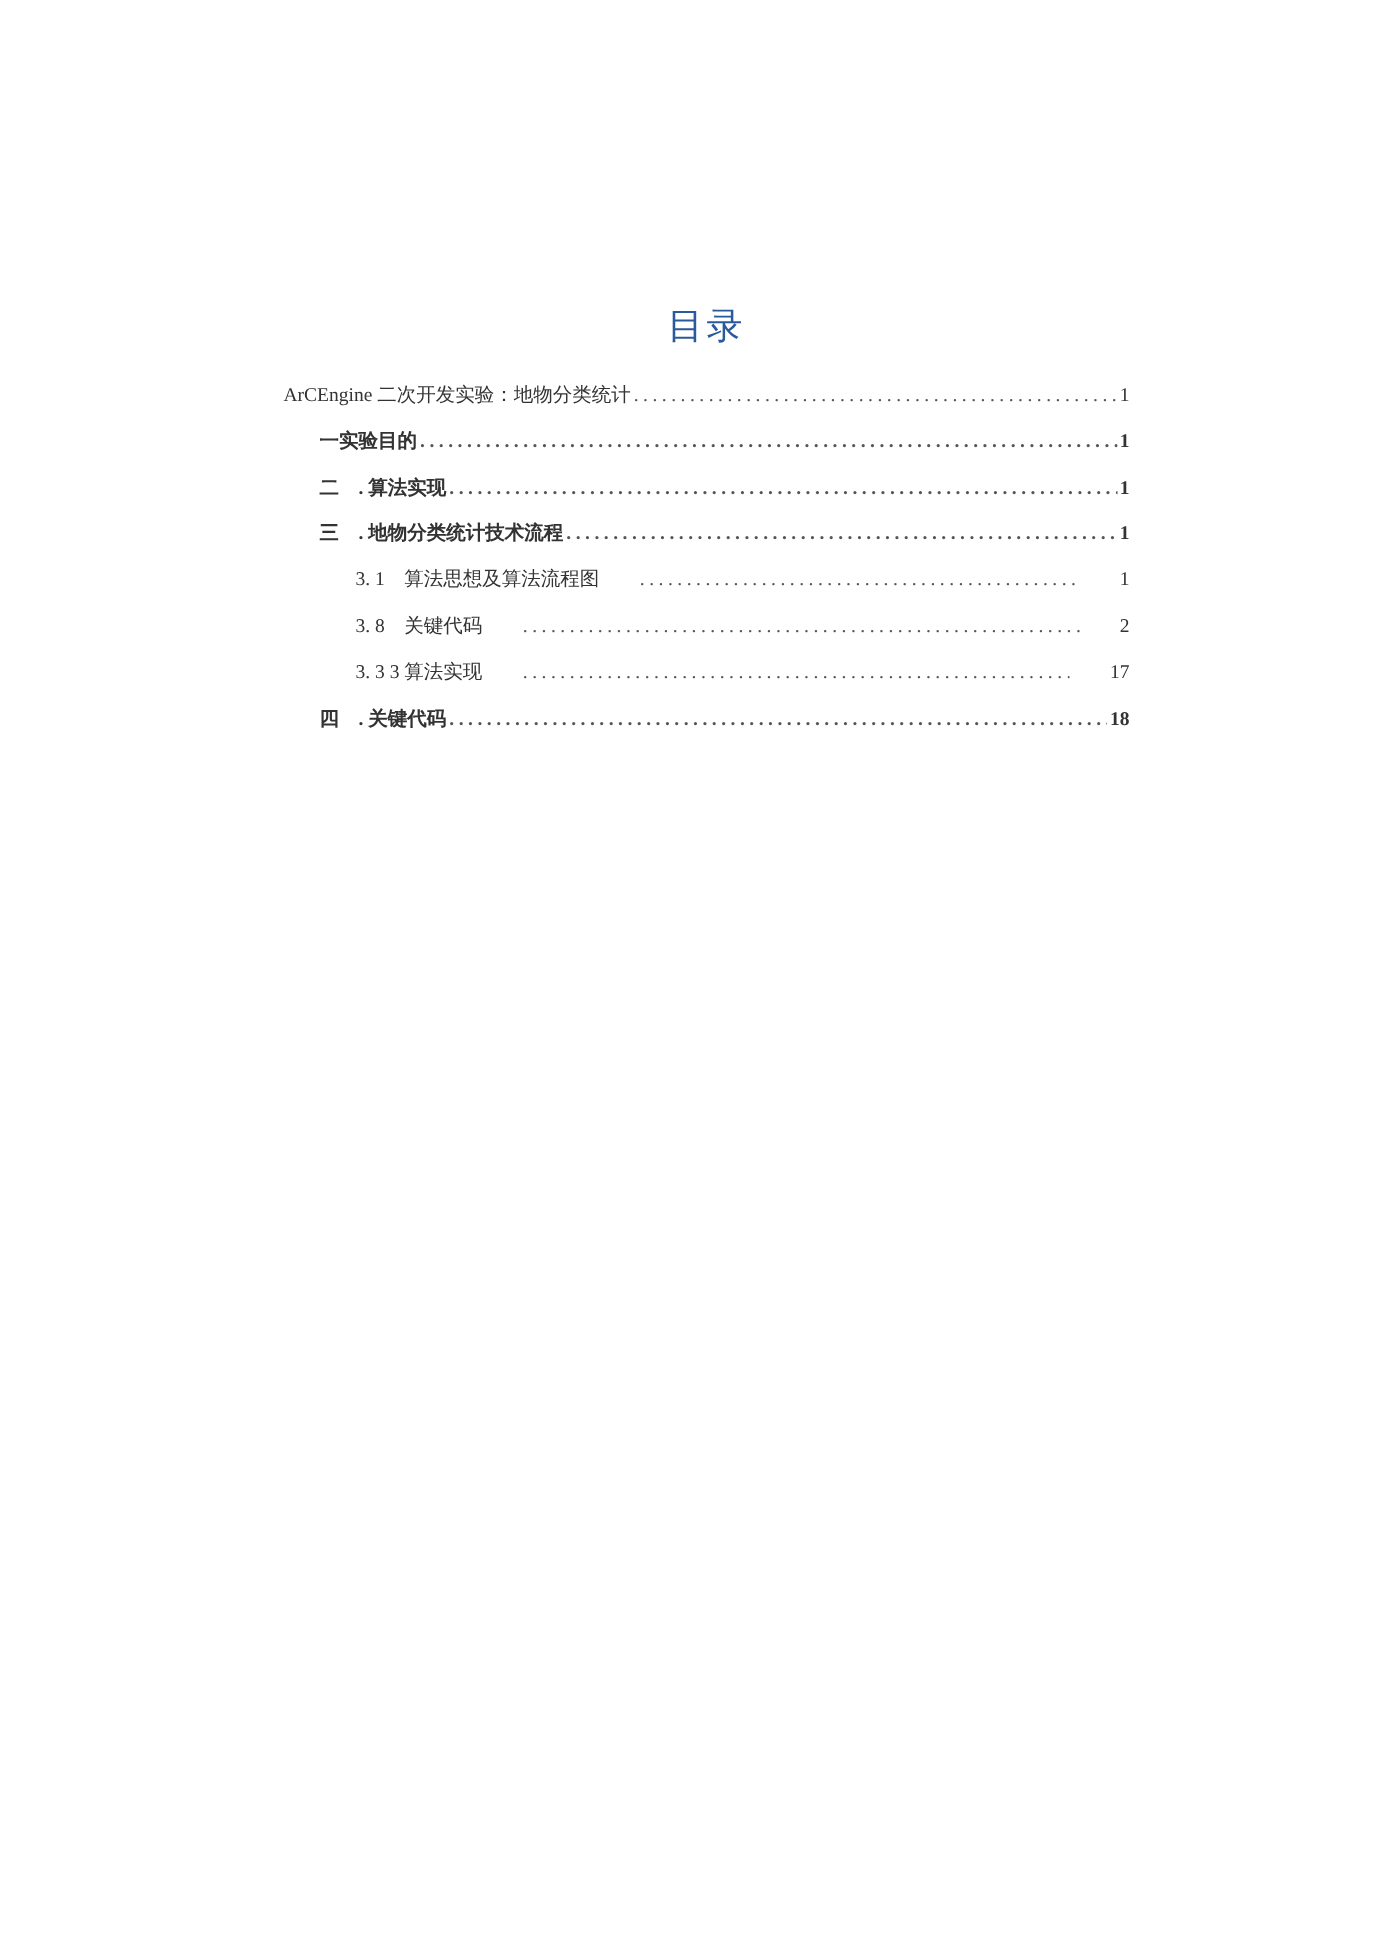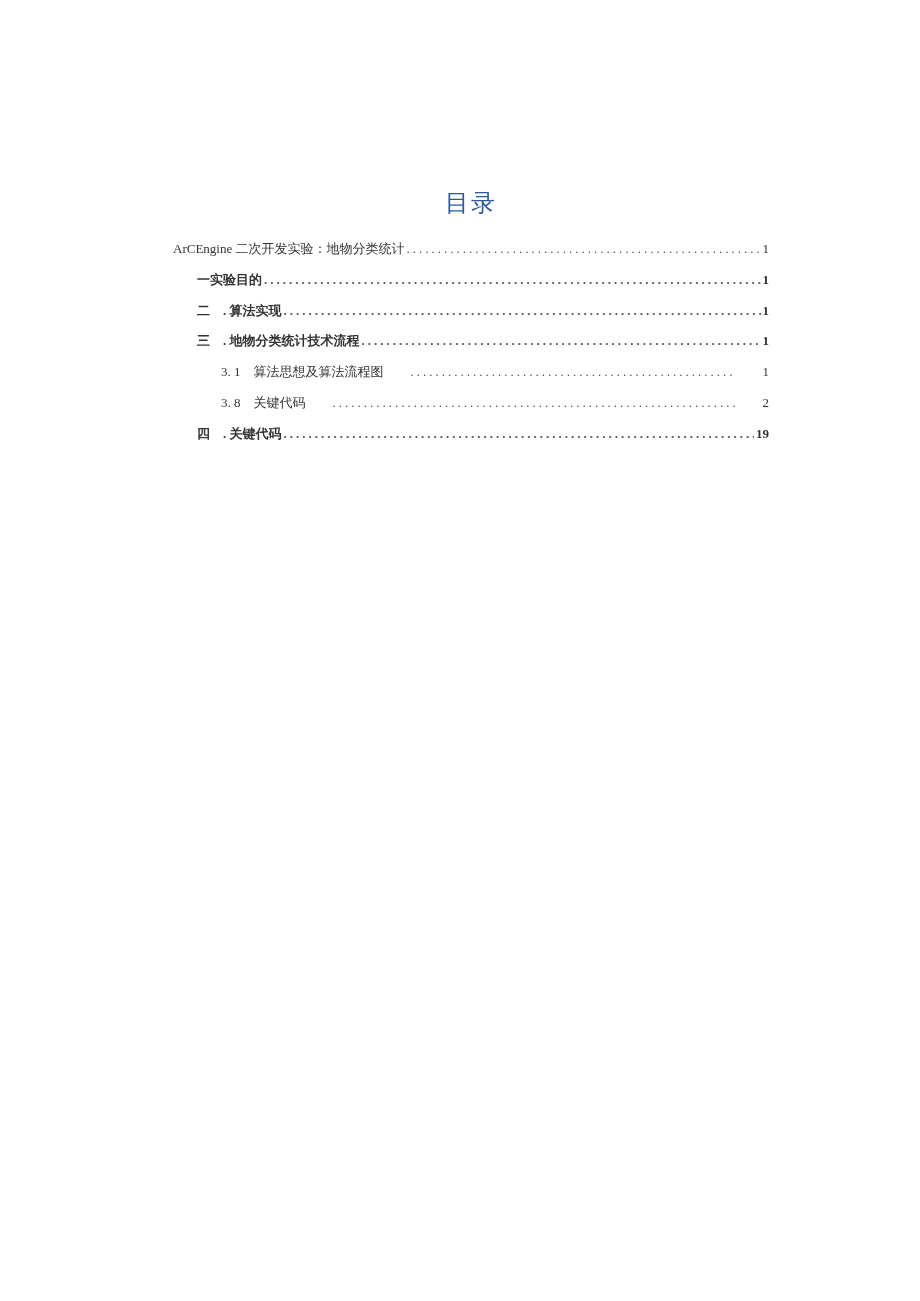--- a/index.html
+++ b/index.html
@@ -12,26 +12,26 @@
       position: relative;
     }
     .page {
       padding: 185px 151px 0 173px;
     }
     .toc-title {
       text-align: center;
       font-size: 24px;
       color: #2b5a9c;
       font-weight: normal;
-      margin: 2px 0 20px 0;
+      margin: 16px 0 20px 0;
       letter-spacing: 2px;
       font-family: "SimHei", "黑体", sans-serif;
     }
     .toc-list {
-      margin: 0;
+      margin: 16px;
       padding: 0;
     }
     .toc-row {
       display: flex;
       align-items: baseline;
       font-size: 13px;
       color: #333;
       line-height: 1.6;
       margin-bottom: 10px;
       white-space: nowrap;
@@ -95,21 +95,26 @@
       <span class="toc-dots"></span>
       <span class="toc-page">1</span>
     </div>
 
     <div class="toc-row toc-indent-2">
       <span class="toc-label">3. 8　关键代码</span>
       <span class="toc-dots"></span>
       <span class="toc-page">2</span>
     </div>
 
+    <div class="toc-row toc-indent-2">
+      <span class="toc-label">3. 3 3 算法实现</span>
+      <span class="toc-dots"></span>
+      <span class="toc-page">17</span>
+    </div>
 
     <div class="toc-row toc-indent-1">
       <span class="toc-label">四　. 关键代码</span>
       <span class="toc-dots"></span>
-      <span class="toc-page">19</span>
+      <span class="toc-page">18</span>
     </div>
 
   </div>
 </div>
 
 </body></html>

